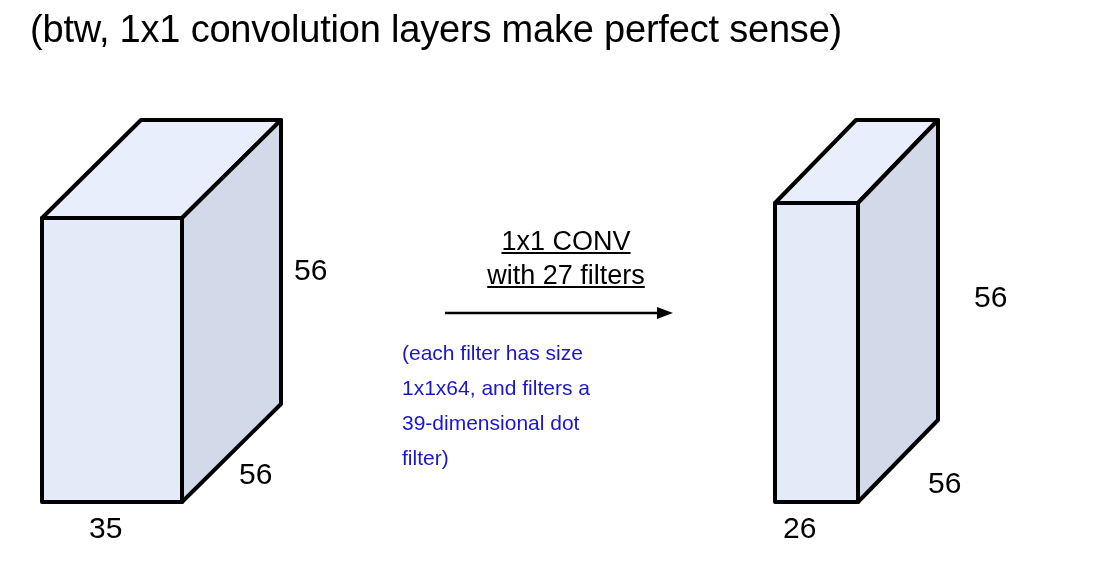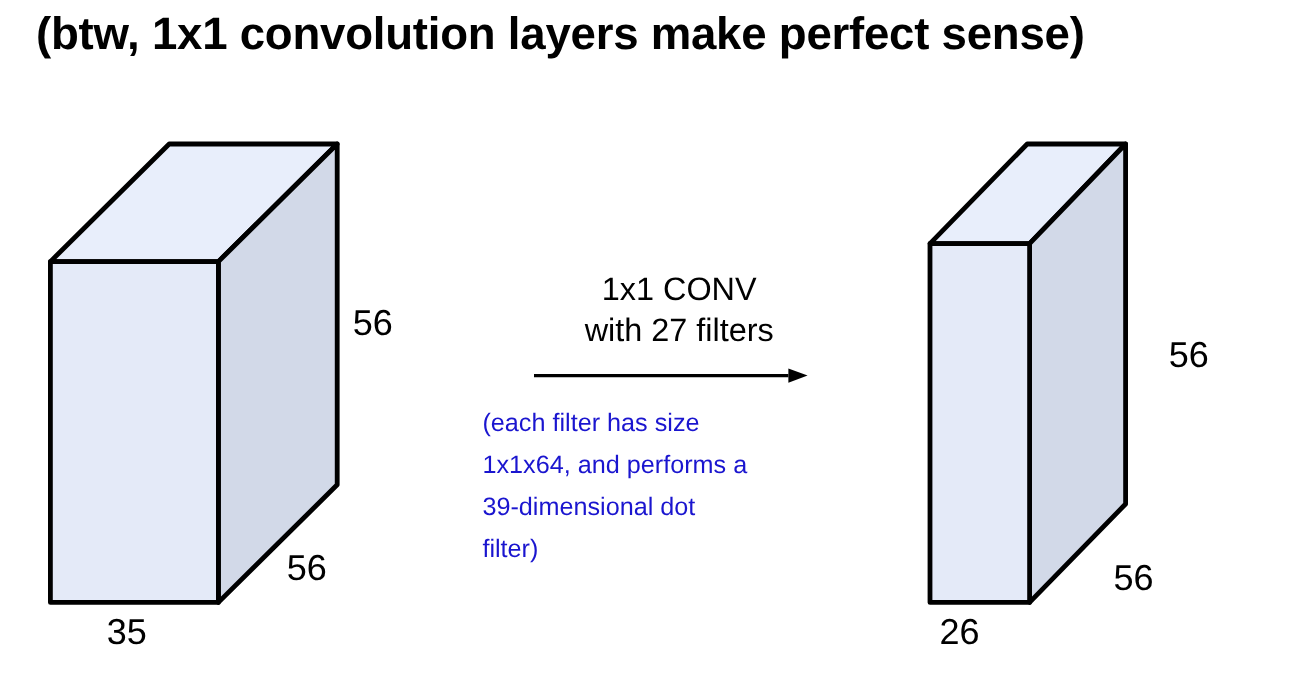--- a/index.html
+++ b/index.html
@@ -19,21 +19,20 @@
   
   #slide-title {
     position: absolute;
     left: 30px;
     top: 6px;
     font-size: 38px;
     line-height: 46px;
     color: #000000;
     white-space: nowrap;
     letter-spacing: -0.2px;
-    font-weight: bold;
   }
 
   
   .cuboid-svg {
     position: absolute;
     left: 0;
     top: 0;
     width: 1096px;
     height: 562px;
     pointer-events: none;
@@ -51,20 +50,21 @@
   
   #conv-caption {
     position: absolute;
     left: 446px;
     top: 224px;
     width: 240px;
     text-align: center;
     font-size: 27px;
     line-height: 34px;
     color: #000000;
+    text-decoration: underline;
   }
   #conv-caption .line { display: block; white-space: nowrap; }
 
   #blue-note {
     position: absolute;
     left: 402px;
     top: 335px;
     width: 370px;
     font-size: 21px;
     line-height: 35px;
@@ -130,20 +130,20 @@
 
   <div class="dim-label" style="left:783px; top:511px;">26</div>
 
   <div id="conv-caption">
     <span class="line">1x1 CONV</span>
     <span class="line">with 27 filters</span>
   </div>
 
   <div id="blue-note">
     <span class="line">(each filter has size</span>
-    <span class="line">1x1x64, and performs a</span>
+    <span class="line">1x1x64, and filters a</span>
     <span class="line">39-dimensional dot</span>
     <span class="line">filter)</span>
   </div>
 
   <div id="watermark">https://blog.csdn.net/sun1398</div>
 
 </div>
 
 </body></html>

